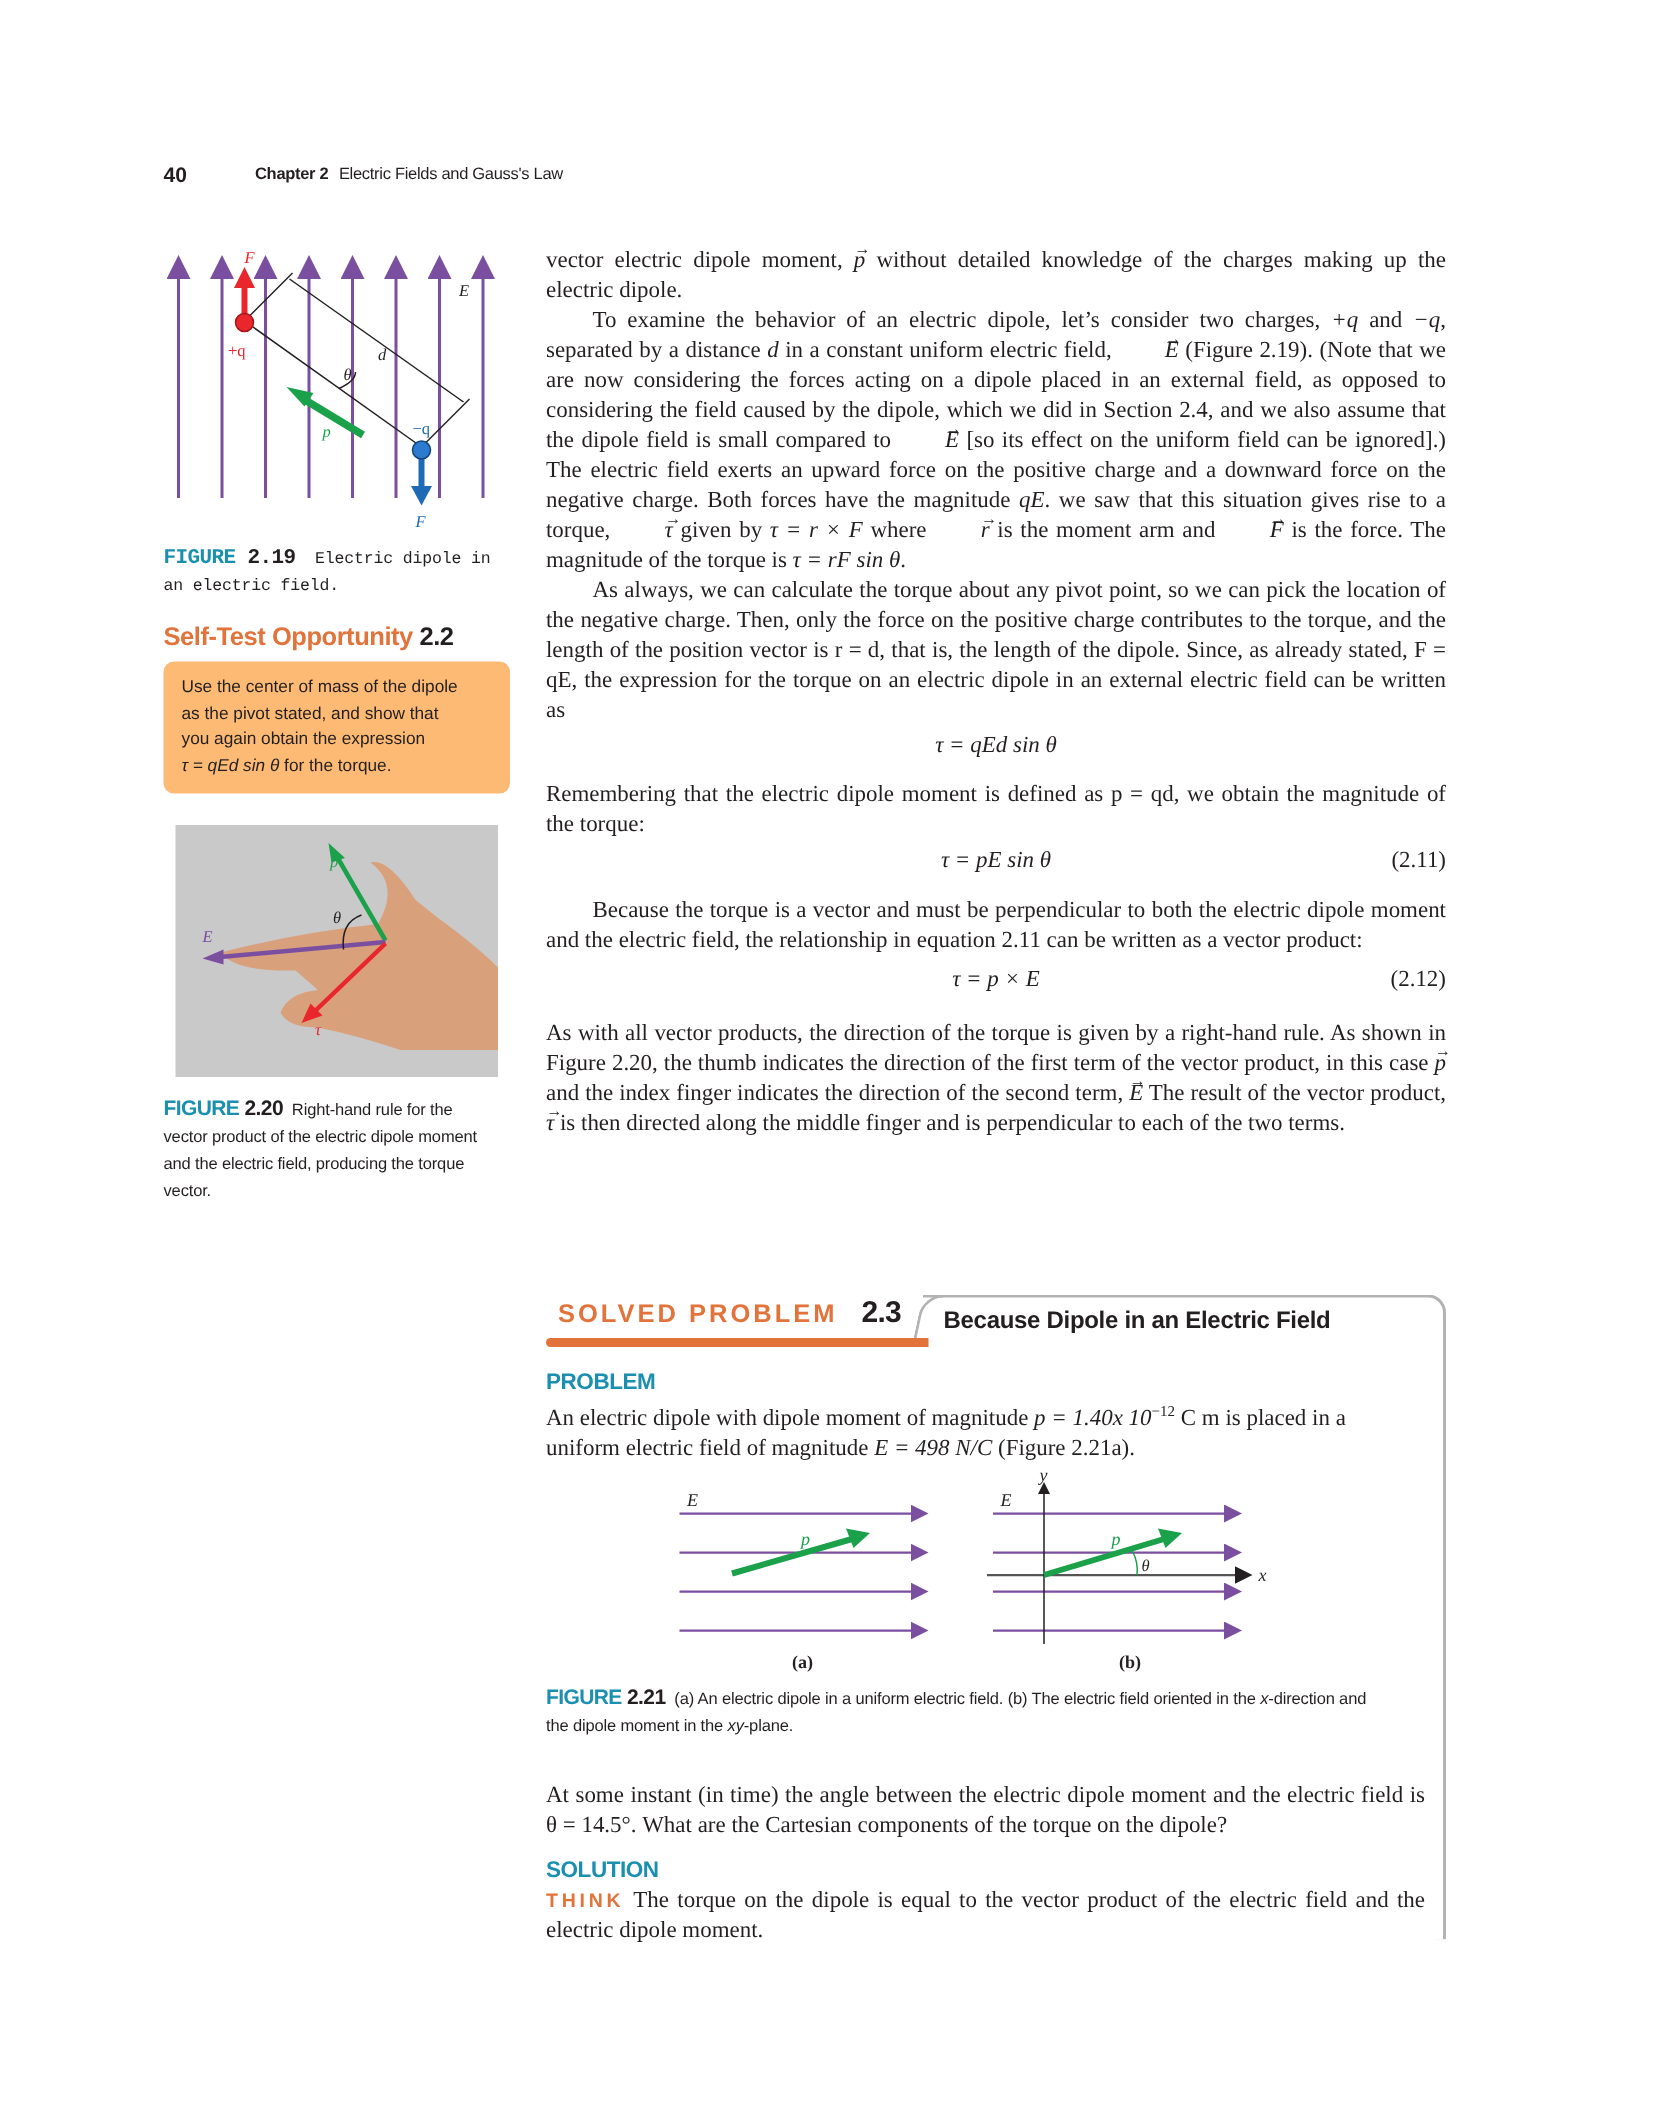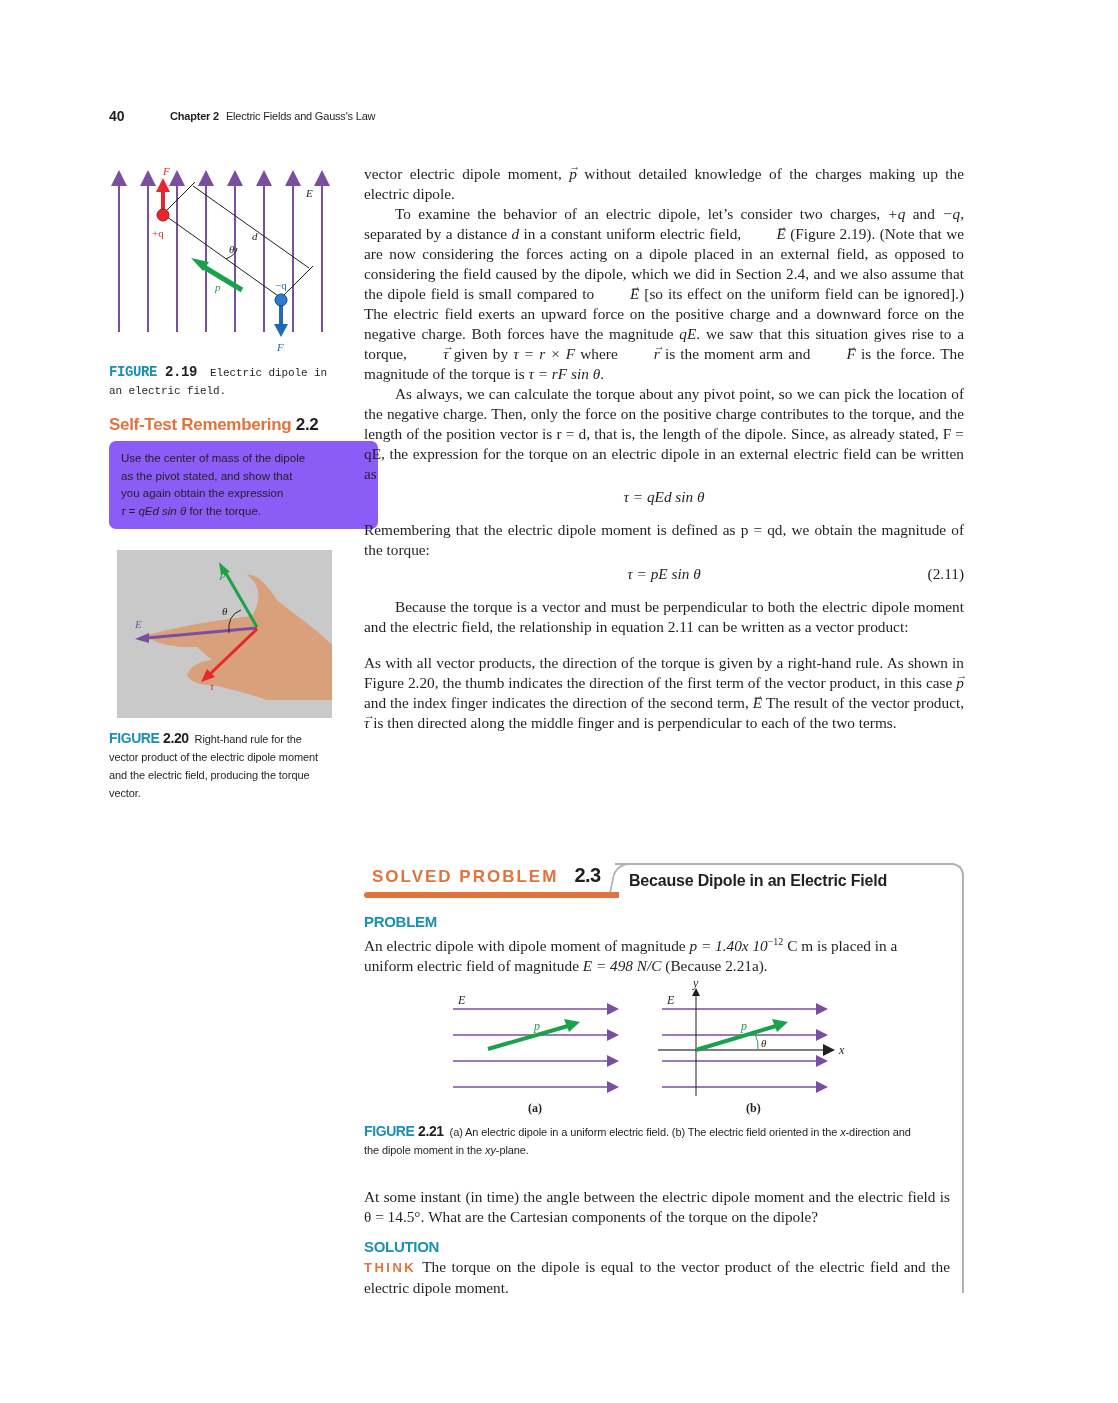--- a/index.html
+++ b/index.html
@@ -14,21 +14,21 @@
   #chapter b { margin-right: 7px; }
 
   
   .fig-caption { font-size: 11px; line-height: 18px; color: #231f20; letter-spacing: -0.1px; }
   .fig-label { color: #1a8fb0; font-weight: bold; font-size: 14px; letter-spacing: -0.4px; }
   .fig-label b { color: #231f20; }
 
   
   #selftest-title { left: 109px; top: 415px; font-size: 17px; font-weight: bold; color: #e2733a; letter-spacing: -0.3px; }
   #selftest-title span.num { color: #231f20; }
-  #selftest-box { left: 109px; top: 441px; width: 269px; height: 88px; background: #8b5cf6; border-radius: 7px; box-sizing: border-box; padding: 9px 12px; font-size: 11.5px; line-height: 17.5px; }
+  #selftest-box { left: 109px; top: 441px; width: 231px; height: 88px; background: #fdba74; border-radius: 7px; box-sizing: border-box; padding: 9px 12px; font-size: 11.5px; line-height: 17.5px; }
 
   
   .body-text { font-size: 15.3px; line-height: 20px; text-align: justify; }
   .body-text p { margin: 0; }
   .indent { text-indent: 31px; }
   .eq { position: relative; height: 20px; font-size: 15.3px; font-style: italic; }
   .eq .expr { position: absolute; left: 0; right: 0; text-align: center; }
   .eq .eqnum { position: absolute; right: 0; font-style: normal; }
 
   
@@ -89,21 +89,21 @@
     <text x="106" y="131" font-size="11" fill="#1aa14a" font-style="italic" font-family="Liberation Serif, serif">p</text>
     <text x="166" y="129" font-size="11" fill="#1f6ab4" font-family="Liberation Serif, serif">−q</text>
     <text x="168" y="191" font-size="11" fill="#1f6ab4" font-style="italic" font-family="Liberation Serif, serif">F</text>
   </svg>
 </div>
 <div class="abs sans fig-caption" style="left:109px; top:363px; width:225px;font-family:Liberation Mono, monospace;">
   <span class="fig-label"><span>FIGURE</span> <b>2.19</b></span>&nbsp;
   <span>Electric dipole in an electric field.</span>
 </div>
 
-<div class="abs sans" id="selftest-title"><span>Self-Test Remembering</span> <span class="num">2.2</span></div>
+<div class="abs sans" id="selftest-title"><span>Self-Test Opportunity</span> <span class="num">2.2</span></div>
 <div class="abs sans" id="selftest-box">
   <div>Use the center of mass of the dipole</div>
   <div>as the pivot stated, and show that</div>
   <div>you again obtain the expression</div>
   <div><i>τ = qEd sin θ</i><span> for the torque.</span></div>
 </div>
 
 <div class="abs" style="left:117px; top:550px; width:215px; height:168px; background:#c9c9c9;">
   <svg width="215" height="168" viewBox="0 0 215 168">
     <path d="M30,85 Q80,72 135,66 Q150,40 130,25 Q142,22 160,50 L175,62 Q200,80 215,95 L215,150 L150,150 Q120,140 95,135 Q75,135 70,125 Q75,112 95,110 L80,97 Q40,98 30,85 z" fill="#d9a07c"></path>
@@ -131,31 +131,35 @@
   <p class="indent">As always, we can calculate the torque about any pivot point, so we can pick the location of the negative charge. Then, only the force on the positive charge contributes to the torque, and the length of the position vector is r = d, that is, the length of the dipole. Since, as already stated, F = qE, the expression for the torque on an electric dipole in an external electric field can be written as</p>
   <div class="eq" style="margin-top:3px;">
       <span class="expr">τ = qEd sin θ</span>
     </div>
   <p style="margin-top:13px;">Remembering that the electric dipole moment is defined as p = qd, we obtain the magnitude of the torque:</p>
   <div class="eq" style="margin-top:4px;">
       <span class="expr">τ = pE sin θ</span>
       <span class="eqnum">(2.11)</span>
     </div>
   <p class="indent" style="margin-top:13px;">Because the torque is a vector and must be perpendicular to both the electric dipole moment and the electric field, the relationship in equation 2.11 can be written as a vector product:</p>
+  <div class="eq" style="margin-top:6px;">
+      <span class="expr">τ = p × E</span>
+      <span class="eqnum">(2.12)</span>
+    </div>
   <p style="margin-top:16px;"><span>As with all vector products, the direction of the torque is given by a right-hand rule. As shown in Figure 2.20, the thumb indicates the direction of the first term of the vector product, in this case </span><i class="vec">p</i><span>  and the index finger indicates the direction of the second term, </span><i class="vec">E</i><span>  The result of the vector product, </span><i class="vec">τ</i><span>  is then directed along the middle finger and is perpendicular to each of the two terms.</span></p>
 </div>
 
 <div class="abs" id="sp-frame"></div>
 <div class="abs" id="sp-frame-curve"></div>
 <div class="abs" id="sp-underline"></div>
 <div class="abs sans" id="sp-header"><span id="sp-label">SOLVED PROBLEM</span><span id="sp-num">2.3</span></div>
 <div class="abs sans" id="sp-title">Because Dipole in an Electric Field</div>
 
 <div class="abs sans sec-head" style="left:364px; top:913px;">PROBLEM</div>
-<div class="abs serif body-text" style="left:364px; top:932px; width:586px; text-align:left;"><span>An electric dipole with dipole moment of magnitude </span><i>p = 1.40x 10</i><sup style="font-size:10px;">−12</sup><span> C m is placed in a uniform electric field of magnitude </span><i>E = 498 N/C</i><span> (Because 2.21a).</span></div>
+<div class="abs serif body-text" style="left:364px; top:932px; width:586px; text-align:left;"><span>An electric dipole with dipole moment of magnitude </span><i>p = 1.40x 10</i><sup style="font-size:10px;">−12</sup><span> C m is placed in a uniform electric field of magnitude </span><i>E = 498 N/C</i><span> (Figure 2.21a).</span></div>
 
 <div class="abs" style="left:450px; top:978px; width:410px; height:140px;">
   <svg width="410" height="140" viewBox="0 0 410 140">
     <defs>
       <marker id="arrP2" markerWidth="8" markerHeight="8" refX="6" refY="4" orient="auto">
           <path d="M0,0 L8,4 L0,8 z" fill="#7b4fa0"></path>
         </marker>
       <marker id="arrK" markerWidth="8" markerHeight="8" refX="6" refY="4" orient="auto">
           <path d="M0,0 L8,4 L0,8 z" fill="#231f20"></path>
         </marker>

